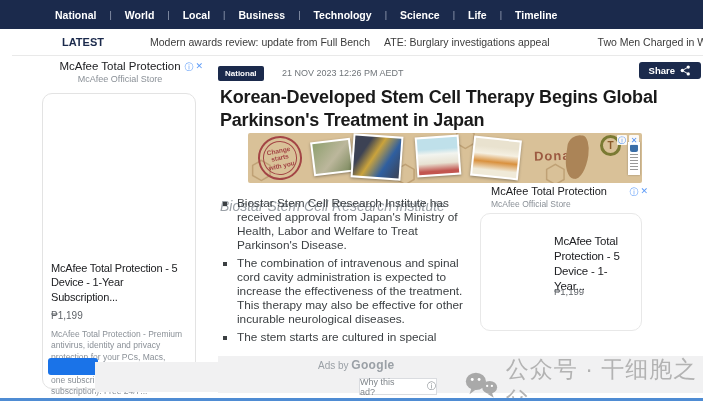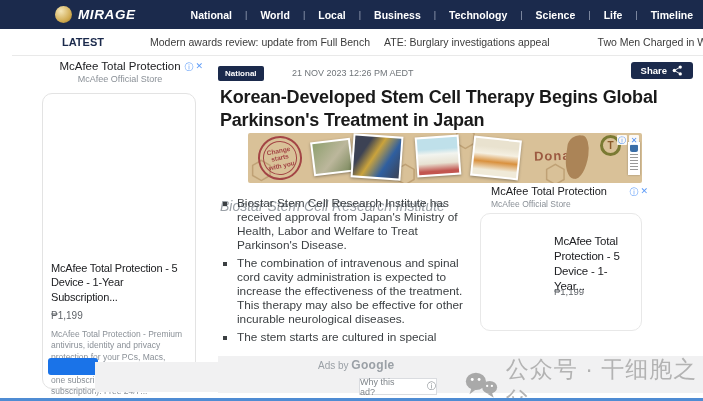--- a/index.html
+++ b/index.html
@@ -35,22 +35,22 @@
   .lad-price{margin-top:6px;font-size:10px;color:#5f6368;}
   .lad-desc{margin-top:8px;font-size:8.5px;color:#8a9097;line-height:1.35;}
   .lad-btn{position:absolute;left:13px;top:298px;width:50px;height:17px;background:#1a73e8;border-radius:3px;cursor:pointer;}
   .lad-arrow{position:absolute;left:70px;top:297px;font-size:11px;color:#5f6368;}
 
   
   .article{position:absolute;left:218px;top:60px;width:485px;height:300px;}
   .meta{position:absolute;top:2px;left:0;right:0;height:16px;}
   .badge{display:inline-block;background:#1b2a4c;color:#fff;font-size:8px;font-weight:700;
          padding:3px 7px;border-radius:2px;cursor:pointer;}
-  .date{margin-left:24px;font-size:9px;color:#70757a;}
-  .share-btn{position:absolute;right:10px;top:0;background:#1b2a4c;color:#fff;font-size:9.5px;
+  .date{margin-left:14px;font-size:9px;color:#70757a;}
+  .share-btn{position:absolute;right:2px;top:0;background:#1b2a4c;color:#fff;font-size:9.5px;
              font-weight:700;padding:3px 10px;border-radius:3px;display:flex;align-items:center;gap:5px;cursor:pointer;}
   .headline{position:absolute;top:26px;left:2px;width:458px;font-size:18px;font-weight:800;
             color:#1a1a1a;line-height:1.3;letter-spacing:-.2px;}
 
   
   .banner{position:absolute;left:30px;top:73px;width:394px;height:50px;background:#d9c198;
           border-radius:2px;overflow:hidden;cursor:pointer;}
   .hex{position:absolute;color:rgba(150,110,60,.38);font-size:26px;line-height:1;}
   .stamp{position:absolute;left:10px;top:3px;width:44px;height:44px;border-radius:50%;
          border:2px solid #a34545;outline:1px solid #a34545;outline-offset:-6px;
@@ -114,24 +114,20 @@
   .watermark{position:absolute;left:464px;top:354px;display:flex;align-items:center;gap:8px;
              color:#b3b3b3;font-size:23px;letter-spacing:1px;}
   .bottom-line{position:absolute;left:0;bottom:0;width:703px;height:3px;background:#4f8cd3;}
 </style>
 </head>
 <body>
 
 <div class="page">
 
   <div class="top-nav">
-    <div class="brand">
-      <div class="brand-circle"></div>
-      <div class="brand-text">MIRAGE</div>
-    </div>
     <div class="nav-items">
       <span class="nav-item">National</span>
       <span class="nav-sep">|</span>
       <span class="nav-item">World</span>
       <span class="nav-sep">|</span>
       <span class="nav-item">Local</span>
       <span class="nav-sep">|</span>
       <span class="nav-item">Business</span>
       <span class="nav-sep">|</span>
       <span class="nav-item">Technology</span>

